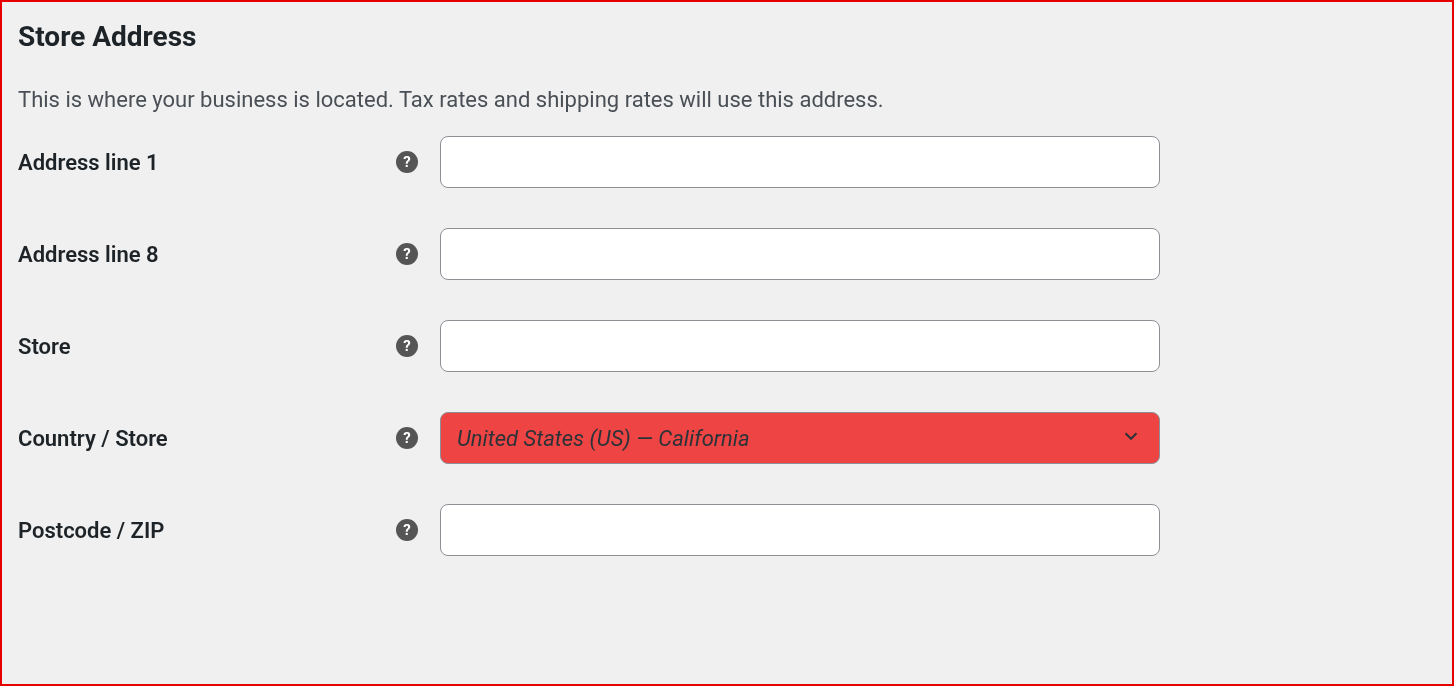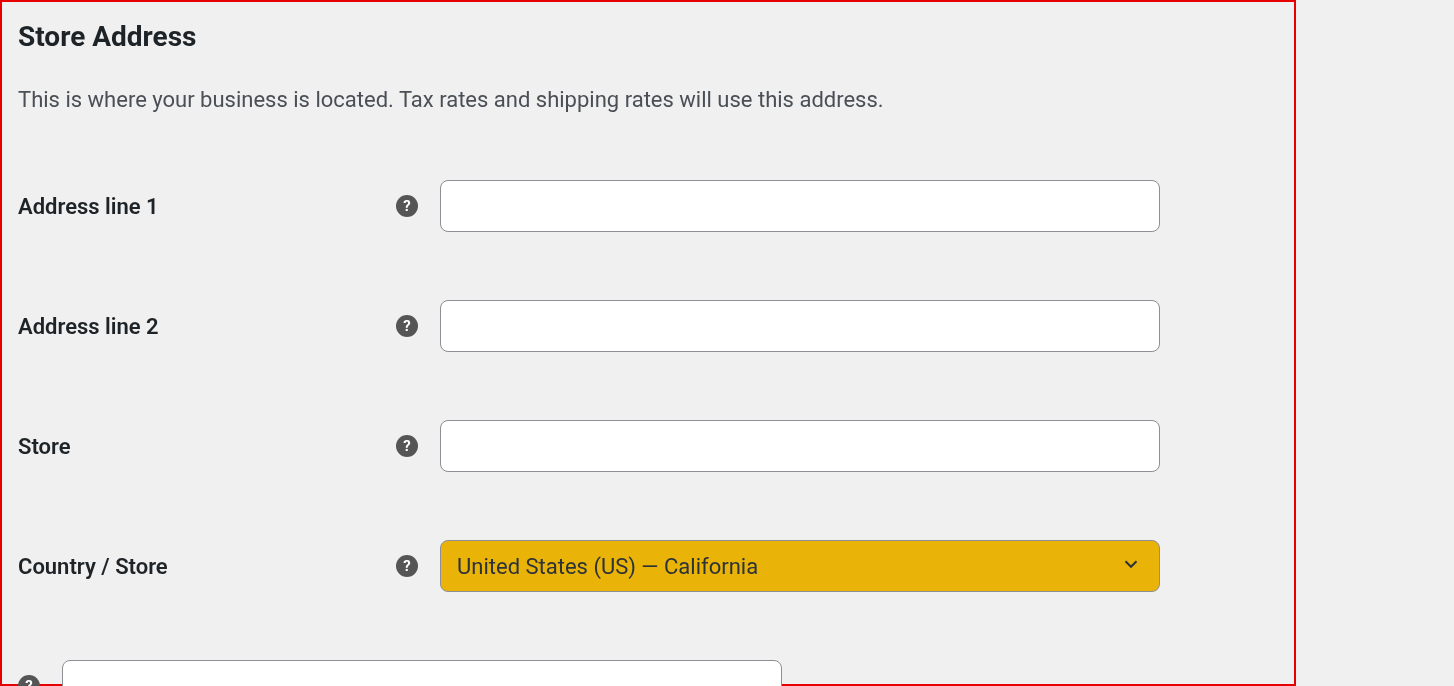--- a/index.html
+++ b/index.html
@@ -8,40 +8,40 @@
       padding: 0;
     }
     body {
       font-family: -apple-system, BlinkMacSystemFont, "Segoe UI", Roboto, Helvetica, Arial, sans-serif;
       background: #f0f0f1;
       width: 1454px;
       height: 686px;
     }
     .container {
       border: 2px solid #e60000;
-      width: 1296px;
+      width: 1454px;
       height: 686px;
       padding: 18px 16px 1px 16px;
       background: #f0f0f1;
     }
     .section-title {
       font-size: 28px;
       font-weight: 700;
       color: #1d2327;
       margin-bottom: 34px;
     }
     .section-desc {
       font-size: 22px;
       color: #4a4f55;
-      margin-bottom: 68px;
+      margin-bottom: 24px;
     }
     .form-row {
       display: flex;
       align-items: center;
-      margin-bottom: 68px;
+      margin-bottom: 40px;
     }
     .label-col {
       width: 378px;
       font-size: 22px;
       font-weight: 600;
       color: #1d2327;
       flex-shrink: 0;
     }
     .help-col {
       width: 44px;
@@ -77,27 +77,28 @@
     }
     .select-wrap {
       position: relative;
       width: 720px;
     }
     .select-display {
       width: 720px;
       height: 52px;
       border: 1px solid #8c8f94;
       border-radius: 8px;
-      background: #eab308;
+      background: #ef4444;
       padding: 0 48px 0 16px;
       font-size: 22px;
       color: #2c3338;
       display: flex;
       align-items: center;
       cursor: pointer;
+      font-style: italic;
     }
     .chevron {
       position: absolute;
       right: 18px;
       top: 50%;
       transform: translateY(-50%);
       pointer-events: none;
     }
     .chevron svg {
       width: 22px;
@@ -120,21 +121,21 @@
     <div class="label-col">Address line 1</div>
     <div class="help-col">
       <span class="help-icon">?</span>
     </div>
     <div class="input-col">
       <input type="text" class="text-input" value="" style="">
     </div>
   </div>
 
   <div class="form-row">
-    <div class="label-col">Address line 2</div>
+    <div class="label-col">Address line 8</div>
     <div class="help-col">
       <span class="help-icon">?</span>
     </div>
     <div class="input-col">
       <input type="text" class="text-input" value="" style="">
     </div>
   </div>
 
   <div class="form-row">
     <div class="label-col">Store</div>
@@ -159,20 +160,21 @@
         <span class="chevron">
           <svg viewBox="0 0 24 24">
               <polyline points="6 9 12 15 18 9"></polyline>
             </svg>
         </span>
       </div>
     </div>
   </div>
 
   <div class="form-row">
+    <div class="label-col">Postcode / ZIP</div>
     <div class="help-col">
       <span class="help-icon">?</span>
     </div>
     <div class="input-col">
       <input type="text" class="text-input" value="" style="">
     </div>
   </div>
 
 </div>
 

